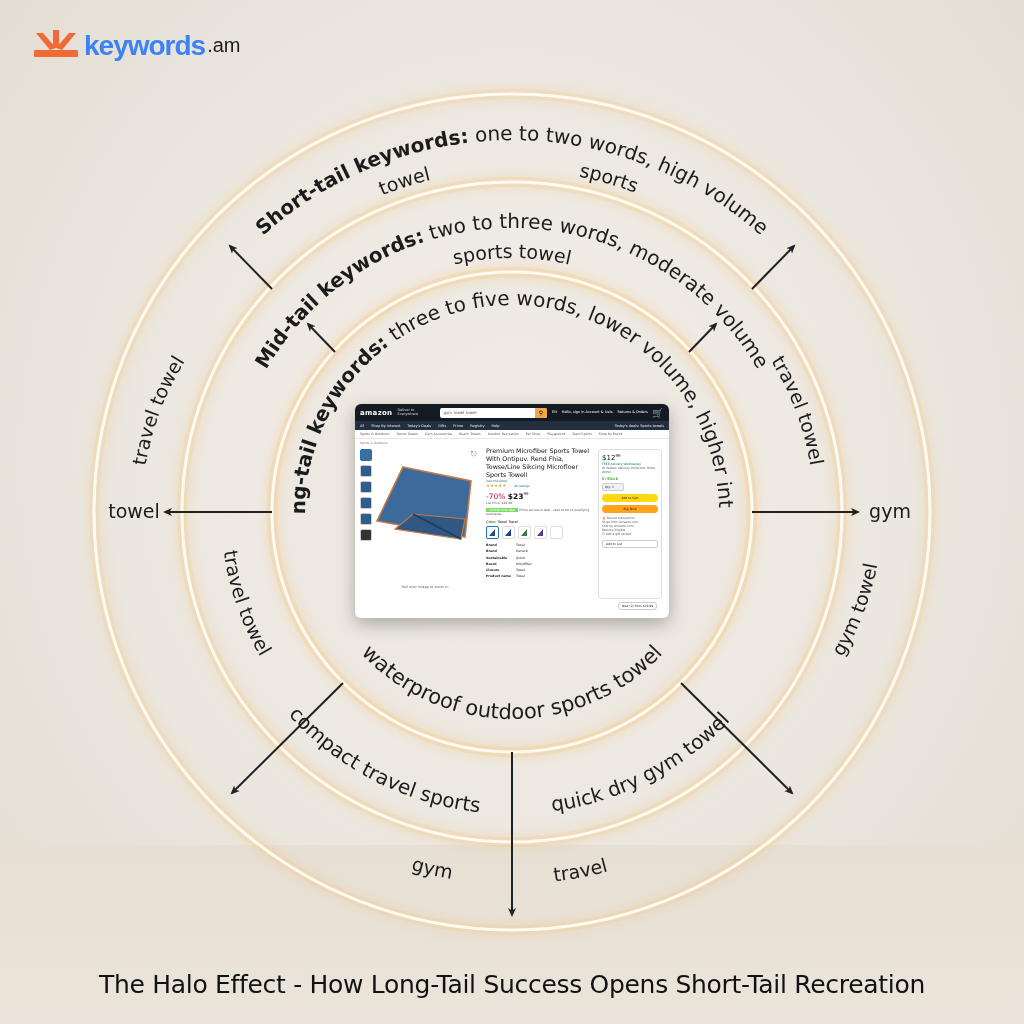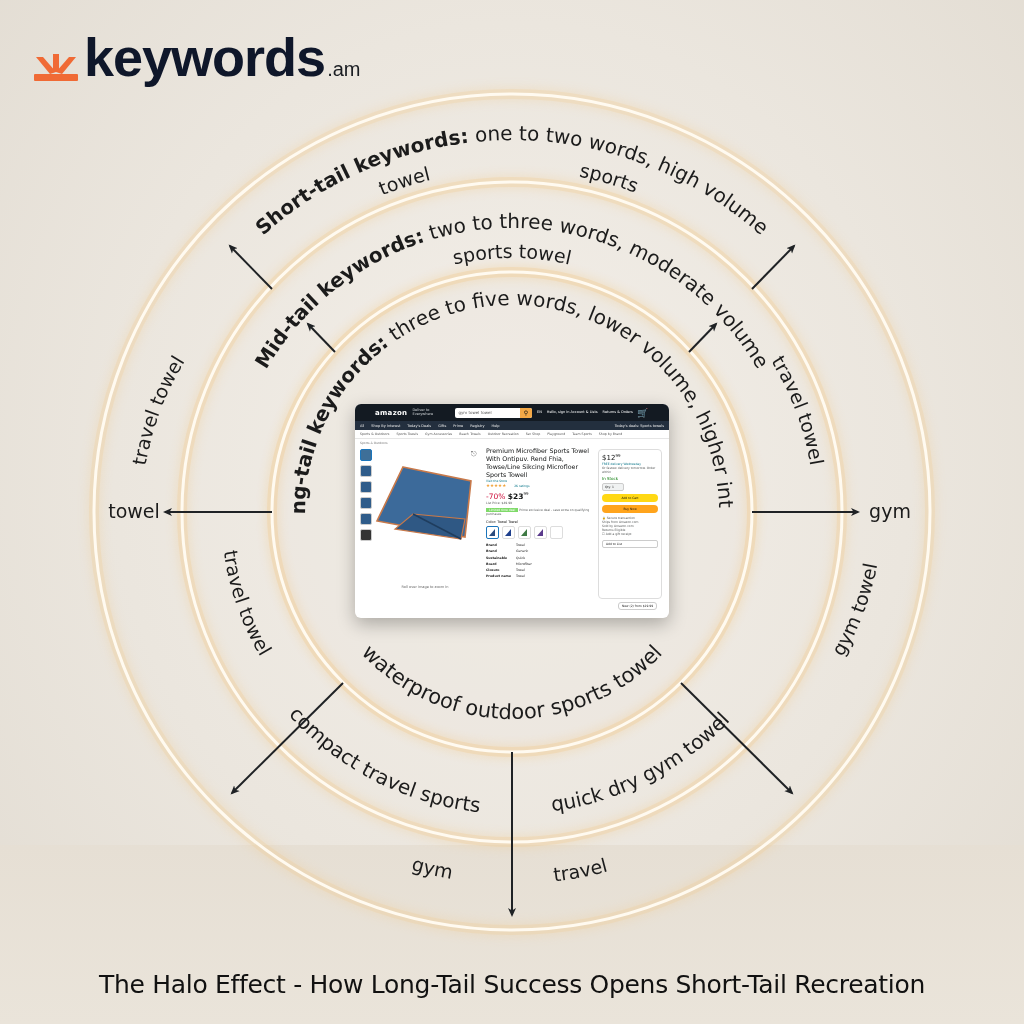--- a/index.html
+++ b/index.html
@@ -10,38 +10,38 @@
     color:#1b1b1b;
   }
   .floor {
     position:absolute; left:0; top:845px; width:1024px; height:179px;
     background: linear-gradient(180deg, #e6dfd4 0%, #eae4da 100%);
   }
   .logo {
     position:absolute; left:34px; top:30px; display:flex; align-items:flex-end; gap:6px;
   }
   .logo-mark { width:44px; height:30px; }
-  .logo-word { font-size:54px; font-weight:bold; letter-spacing:-1px; line-height:1; color:#0f172a; }
+  .logo-word { font-size:28px; font-weight:bold; letter-spacing:-1px; line-height:1; color:#3b82f6; }
   .logo-tld { font-size:20px; color:#1a1d22; margin-left:-4px; margin-bottom:3px; }
   svg.diagram { position:absolute; left:0; top:0; }
   .ring { fill:none; stroke:#fffaf0; }
   .ringtext { font-family:"DejaVu Sans", sans-serif; fill:#1b1b1b; }
   .bold { font-weight:bold; }
   .title {
     position:absolute; left:0; width:1024px; top:970px; text-align:center;
     font-family:"DejaVu Sans", sans-serif; font-size:25px; color:#111; letter-spacing:-0.3px;
   }
   
   .card {
     position:absolute; left:355px; top:404px; width:314px; height:214px;
     background:#fff; border-radius:6px; overflow:hidden;
     box-shadow:0 6px 18px rgba(0,0,0,0.28);
     font-family:"DejaVu Sans", sans-serif;
   }
-  .amz-top { height:17px; background:#131a22; display:flex; align-items:center; padding:0 20px; gap:5px; }
+  .amz-top { height:17px; background:#131a22; display:flex; align-items:center; padding:0 5px; gap:5px; }
   .amz-logo { color:#fff; font-weight:bold; font-size:7px; letter-spacing:0.3px; }
   .amz-deliver { color:#cfd3d6; font-size:3.5px; width:38px; line-height:1.1; }
   .amz-search { flex:1; height:10px; background:#fff; border-radius:2px; display:flex; align-items:center; overflow:hidden; }
   .amz-search-text { font-size:4px; color:#555; padding-left:3px; flex:1; }
   .amz-search-btn { width:12px; height:10px; background:#f3a847; color:#111; font-size:6px; text-align:center; line-height:10px; }
   .amz-small { color:#fff; font-size:3.5px; line-height:1.1; }
   .amz-cart { color:#fff; font-size:9px; }
   .amz-nav { height:9px; background:#232f3e; display:flex; align-items:center; padding:0 5px; gap:7px; }
   .amz-nav span { color:#e8e8e8; font-size:3.5px; }
   .amz-nav .right { margin-left:auto; }

